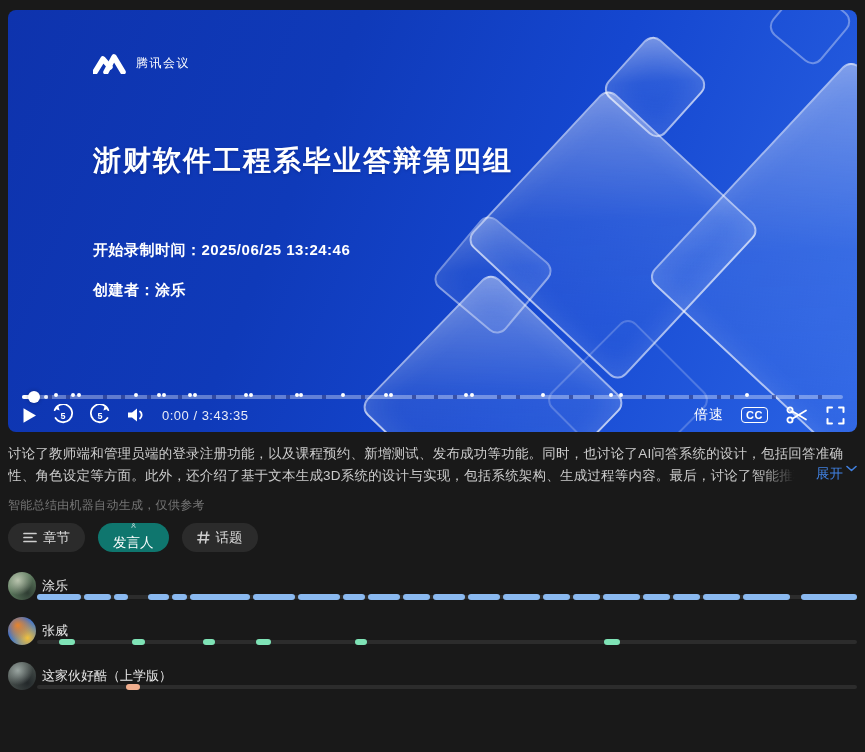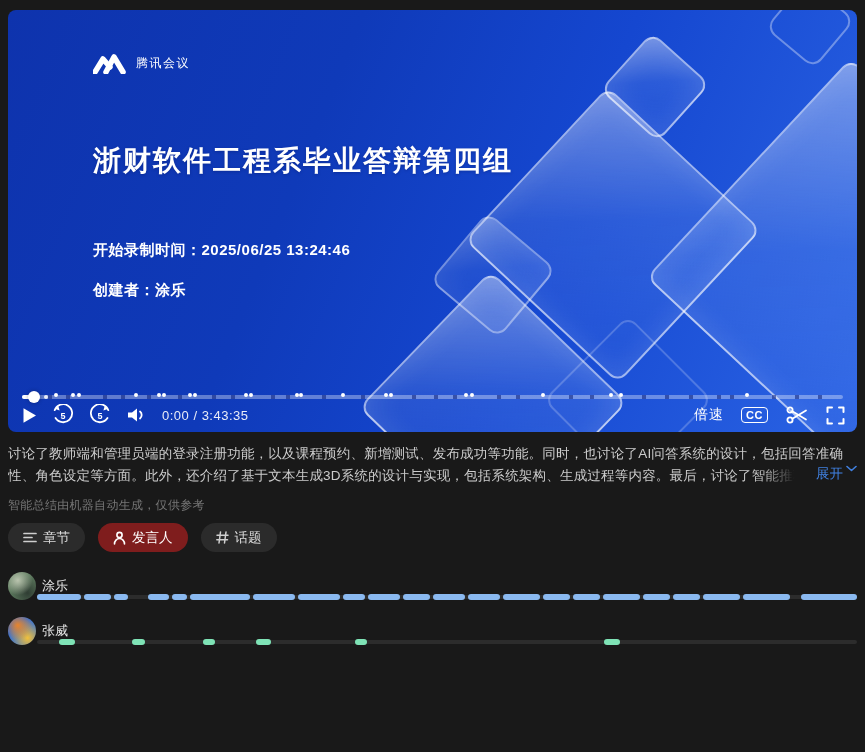--- a/index.html
+++ b/index.html
@@ -52,21 +52,21 @@
   .summary-text { color:#cccccc; font-size:13.5px; line-height:22px; letter-spacing:0.2px; }
   .expand-link { position:absolute; right:0; top:22px; height:22px; display:flex; align-items:flex-start;
     gap:3px; color:#4080e0; font-size:13.5px; cursor:pointer; padding-left:55px;
     background:linear-gradient(90deg,rgba(25,25,25,0) 0%,#191919 35%); }
   .disclaimer { position:absolute; left:8px; top:497px; color:#757575; font-size:12px; letter-spacing:0.3px; }
 
   
   .tabs { position:absolute; left:8px; top:523px; display:flex; gap:13px; }
   .tab-pill { height:29px; display:flex; align-items:center; gap:6px; padding:0 15px;
     border-radius:15px; background:#2b2b2b; color:#dddddd; font-size:13.5px; cursor:pointer; }
-  .tab-pill.active { background:#7f1d1d; color:#fff; }
+  .tab-pill.active { background:#0f766e; color:#fff;flex-direction:column; }
 
   
   .speakers { position:absolute; left:8px; top:568px; width:849px; }
   .speaker-row { position:relative; height:45px; }
   .avatar { position:absolute; left:0; top:4px; width:28px; height:28px; border-radius:50%; }
   .speaker-name { position:absolute; left:34px; top:9px; color:#e8e8e8; font-size:13px; font-weight:500; }
   .speaker-track { position:absolute; left:29px; right:0; top:27px; height:4px;
     background:#2c2c2c; border-radius:2px; }
   .speaker-seg { position:absolute; top:-1px; height:6px; border-radius:3px; }
 
@@ -276,15 +276,22 @@
         <div class="speaker-name">张威</div>
         <div class="speaker-track">
           <div class="speaker-seg" style="left: 2.7%; width: 1.9%; background: rgb(127, 227, 182);"></div>
           <div class="speaker-seg" style="left: 11.6%; width: 1.6%; background: rgb(127, 227, 182);"></div>
           <div class="speaker-seg" style="left: 20.2%; width: 1.5%; background: rgb(127, 227, 182);"></div>
           <div class="speaker-seg" style="left: 26.7%; width: 1.8%; background: rgb(127, 227, 182);"></div>
           <div class="speaker-seg" style="left: 38.8%; width: 1.5%; background: rgb(127, 227, 182);"></div>
           <div class="speaker-seg" style="left: 69.1%; width: 2%; background: rgb(127, 227, 182);"></div>
         </div>
       </div>
+      <div class="speaker-row">
+        <div class="avatar" style="background: radial-gradient(circle at 35% 30%, rgb(154, 165, 161), transparent 55%), radial-gradient(circle at 70% 75%, rgb(35, 40, 42), transparent 65%), linear-gradient(135deg, rgb(71, 79, 76), rgb(71, 79, 76));"></div>
+        <div class="speaker-name">这家伙好酷（上学版）</div>
+        <div class="speaker-track">
+          <div class="speaker-seg" style="left: 10.9%; width: 1.7%; background: rgb(240, 174, 142);"></div>
+        </div>
+      </div>
     </div>
 
 </div>
 
 </body></html>

